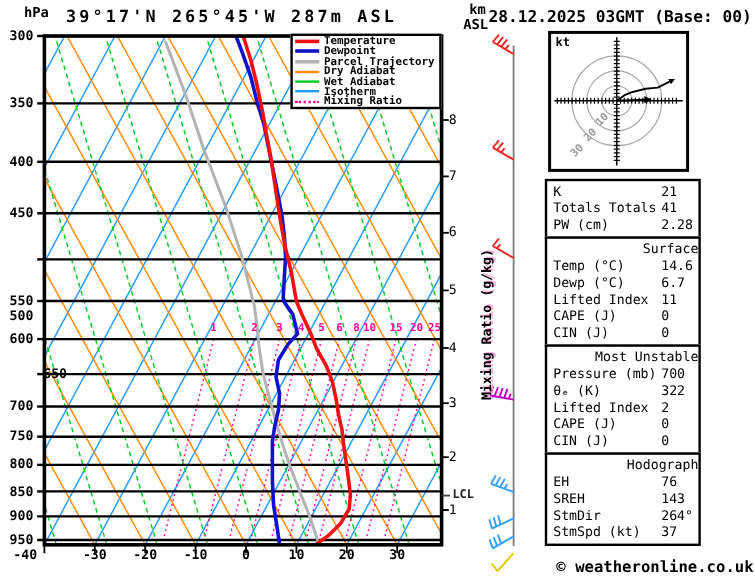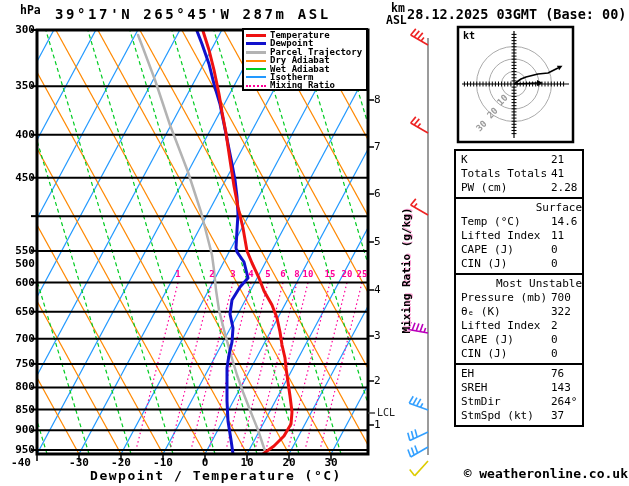--- a/index.html
+++ b/index.html
@@ -11,24 +11,24 @@
   }
   .abs { position: absolute; white-space: nowrap; }
   #main-title { left:55px; top:6px; font-size:14px; font-weight:bold; letter-spacing:2.6px; }
   #date-title { left:407px; top:6px; font-size:13.5px; font-weight:bold; }
   #hpa-label { left:20px; top:3px; font-size:11.5px; font-weight:bold; }
   #km-label { left:391px; top:1px; font-size:11.5px; font-weight:bold; }
   #asl-label { left:386px; top:13px; font-size:11.5px; font-weight:bold; }
   #xaxis-title { left:37px; top:468px; width:358px; text-align:center; font-size:13px; font-weight:bold; letter-spacing:1.5px; }
   #mixing-axis-label { left:336px; top:264px; width:140px; text-align:center; font-size:11px; font-weight:bold;
     transform:rotate(-90deg); text-shadow:1px 1px 0 #ffa9d9; }
-  #lcl-label { left:377px; top:407px; font-size:10px; font-weight:normal; color:#222; }
+  #lcl-label { left:377px; top:407px; font-size:10px; font-weight:bold; color:#222; }
   #kt-label { left:463px; top:30px; font-size:10px; font-weight:bold; }
   #footer { left:450px; top:466px; width:178px; text-align:right; font-size:13px; font-weight:bold; }
-  .p-label { position:absolute; left:8px; width:27px; text-align:right; font-size:11px; font-weight:bold; }
+  .p-label { position:absolute; left:8px; width:27px; font-size:11px; font-weight:bold; }
   .t-label { position:absolute; width:34px; text-align:center; top:456px; font-size:11px; font-weight:bold; }
   .km-tick-label { position:absolute; left:374px; font-size:11px; }
   .mx-label { position:absolute; top:269px; width:18px; text-align:center; font-size:9px; font-weight:bold; color:#ff0099; }
   .ring-label { position:absolute; font-size:9px; font-weight:bold; color:#9a9a9a; transform:rotate(-45deg); }
   #legend { left:242px; top:28px; width:126px; height:63px; background:#fff; border:2px solid #000; padding:1px 2px; }
   .legend-row { height:8.4px; line-height:8.4px; font-size:9px; font-weight:bold; }
   .legend-swatch { display:inline-block; width:20px; margin-right:4px; vertical-align:middle; }
   #stats-panel { left:454px; top:151px; width:130px; }
   .stats-section { border:2px solid #000; background:#fff; margin-top:-2px; padding:2px 0 2px 0; }
   .stats-header { text-align:right; font-size:11px; height:14px; line-height:14px; }
@@ -290,64 +290,65 @@
   <div class="abs" id="legend">
       <div class="legend-row"><span class="legend-swatch" style="border-top: 3px solid rgb(238, 17, 17);"></span><span>Temperature</span></div>
       <div class="legend-row"><span class="legend-swatch" style="border-top: 3px solid rgb(17, 17, 204);"></span><span>Dewpoint</span></div>
       <div class="legend-row"><span class="legend-swatch" style="border-top: 3px solid rgb(179, 179, 179);"></span><span>Parcel Trajectory</span></div>
       <div class="legend-row"><span class="legend-swatch" style="border-top: 2px solid rgb(255, 136, 0);"></span><span>Dry Adiabat</span></div>
       <div class="legend-row"><span class="legend-swatch" style="border-top: 2px solid rgb(0, 204, 34);"></span><span>Wet Adiabat</span></div>
       <div class="legend-row"><span class="legend-swatch" style="border-top: 2px solid rgb(34, 153, 255);"></span><span>Isotherm</span></div>
       <div class="legend-row"><span class="legend-swatch" style="border-top: 2px dotted rgb(255, 0, 153);"></span><span>Mixing Ratio</span></div>
     </div>
 
-  <div class="abs" id="xaxis-title">Dewpoint / Temperature (°C)</div>
   <div class="abs" id="mixing-axis-label">Mixing Ratio (g/kg)</div>
   <div class="abs" id="lcl-label">LCL</div>
 
   <div class="abs" id="kt-label">kt</div>
 
   <div class="abs" id="stats-panel">
       <div class="stats-section">
         <div class="stats-row"><span>K</span><span class="stats-value">21</span></div>
         <div class="stats-row"><span>Totals Totals</span><span class="stats-value">41</span></div>
         <div class="stats-row"><span>PW (cm)</span><span class="stats-value">2.28</span></div>
       </div>
       <div class="stats-section">
         <div class="stats-header">Surface</div>
         <div class="stats-row"><span>Temp (°C)</span><span class="stats-value">14.6</span></div>
+        <div class="stats-row"><span>Dewp (°C)</span><span class="stats-value">6.7</span></div>
         <div class="stats-row"><span>Lifted Index</span><span class="stats-value">11</span></div>
         <div class="stats-row"><span>CAPE (J)</span><span class="stats-value">0</span></div>
         <div class="stats-row"><span>CIN (J)</span><span class="stats-value">0</span></div>
       </div>
       <div class="stats-section">
         <div class="stats-header">Most Unstable</div>
         <div class="stats-row"><span>Pressure (mb)</span><span class="stats-value">700</span></div>
         <div class="stats-row"><span>θₑ (K)</span><span class="stats-value">322</span></div>
         <div class="stats-row"><span>Lifted Index</span><span class="stats-value">2</span></div>
         <div class="stats-row"><span>CAPE (J)</span><span class="stats-value">0</span></div>
         <div class="stats-row"><span>CIN (J)</span><span class="stats-value">0</span></div>
       </div>
       <div class="stats-section">
+        <div class="stats-header">Hodograph</div>
         <div class="stats-row"><span>EH</span><span class="stats-value">76</span></div>
         <div class="stats-row"><span>SREH</span><span class="stats-value">143</span></div>
         <div class="stats-row"><span>StmDir</span><span class="stats-value">264°</span></div>
         <div class="stats-row"><span>StmSpd (kt)</span><span class="stats-value">37</span></div>
       </div>
     </div>
 
   <div class="abs" id="footer">© weatheronline.co.uk</div>
 <div class="p-label abs" style="top: 23px;">300</div>
     <div class="p-label abs" style="top: 79.1725px;">350</div>
     <div class="p-label abs" style="top: 127.831px;">400</div>
     <div class="p-label abs" style="top: 170.751px;">450</div>
     <div class="p-label abs" style="top: 209.145px; margin-top: 48px;">500</div>
     <div class="p-label abs" style="top: 243.876px;">550</div>
     <div class="p-label abs" style="top: 275.583px;">600</div>
-    <div class="p-label abs" style="top: 304.75px;">650</div>
+    <div class="p-label abs" style="top: 304.75px; margin-left: 28px;">650</div>
     <div class="p-label abs" style="top: 331.755px;">700</div>
     <div class="p-label abs" style="top: 356.896px;">750</div>
     <div class="p-label abs" style="top: 380.414px;">800</div>
     <div class="p-label abs" style="top: 402.506px;">850</div>
     <div class="p-label abs" style="top: 423.334px;">900</div>
     <div class="p-label abs" style="top: 443.036px;">950</div>
     <div class="t-label abs" style="left: 4px;">-40</div>
     <div class="t-label abs" style="left: 62px;">-30</div>
     <div class="t-label abs" style="left: 104px;">-20</div>
     <div class="t-label abs" style="left: 146px;">-10</div>

